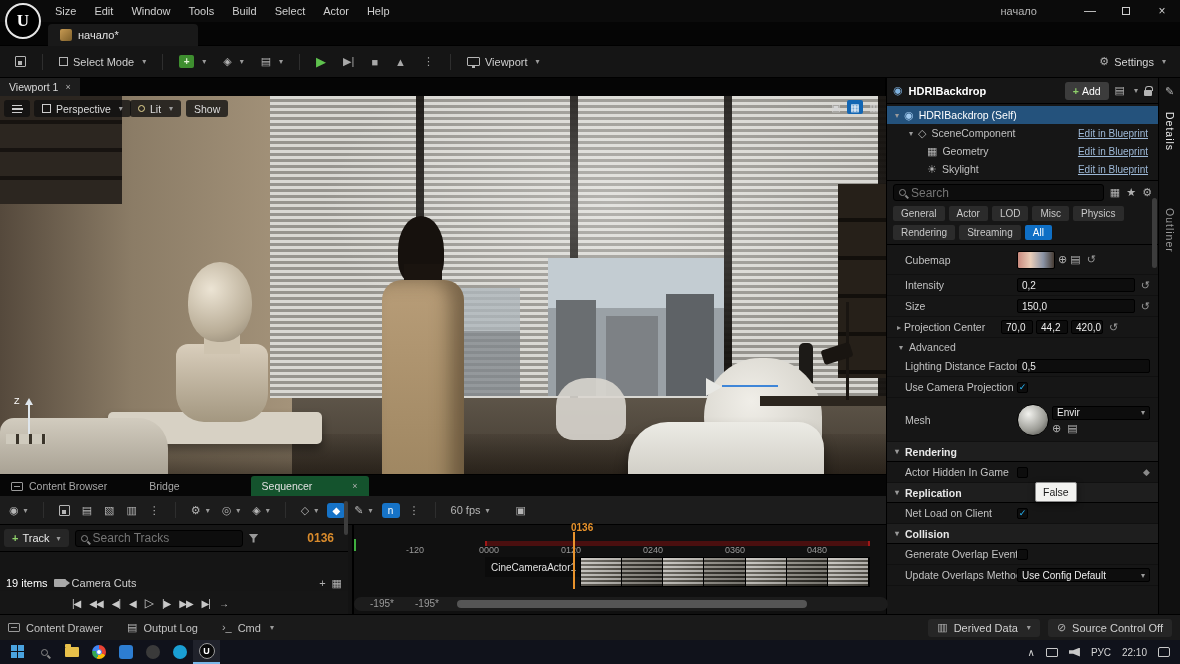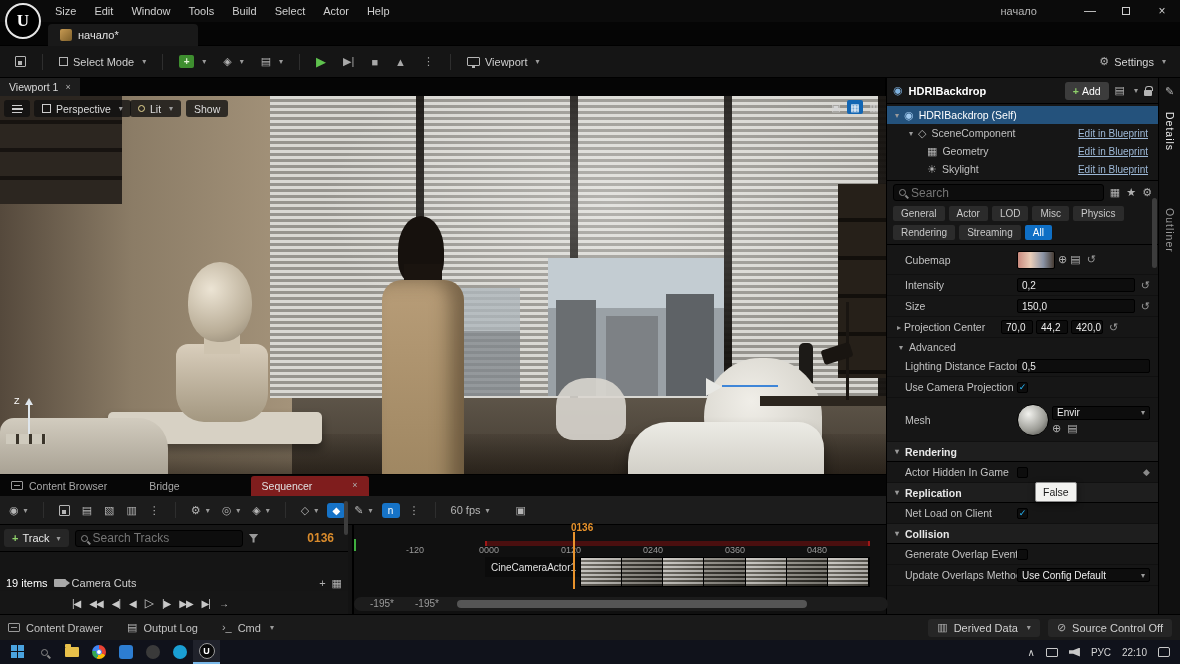--- a/index.html
+++ b/index.html
@@ -89,23 +89,23 @@
   .dscroll{position:absolute;right:1px;top:120px;width:5px;height:70px;background:#3c3c3c;border-radius:3px}
   .keyicon{color:#8a8a8a;font-size:9px;margin-left:auto}
 
   
   .strip{left:1158px;top:78px;width:22px;height:536px;background:#101010;border-left:1px solid #000}
   .vtab{writing-mode:vertical-rl;font-size:10.5px;letter-spacing:1px;color:#9a9a9a;position:absolute;left:5px}
   .vtab.active{color:#e8e8e8}
 
   
   .seq{left:0;top:474px;width:886px;height:140px;background:#131313;border-top:1px solid #000}
-  .seq-tabs{height:21px;background:#060606;display:flex;align-items:center}
+  .seq-tabs{height:21px;background:#060606;display:flex;align-items:flex-end}
   .btab{height:20px;display:flex;align-items:center;gap:6px;padding:0 11px;color:#a8a8a8;font-size:10.5px}
-  .btab.active{background:#7f1d1d;color:#e0e0e0;border-radius:3px 3px 0 0}
+  .btab.active{background:#14532d;color:#e0e0e0;border-radius:3px 3px 0 0}
   .i-drawer{width:12px;height:9px;border:1px solid #9a9a9a;border-radius:1px;position:relative;flex:none}
   .i-drawer::after{content:"";position:absolute;left:2px;right:2px;top:3px;height:1px;background:#9a9a9a}
   .seq-tb{height:29px;background:#1c1c1c;border-bottom:1px solid #000;display:flex;align-items:center;padding:0 6px;gap:6px}
   .sbtn{display:flex;align-items:center;gap:2px;color:#b5b5b5;font-size:11px;padding:2px 3px}
   .bluechip{background:#1673c7;color:#fff;border-radius:3px;width:18px;height:15px;display:flex;align-items:center;justify-content:center;font-size:10px}
   .seq-left{position:absolute;left:0;top:50px;width:348px;height:90px;background:#161616}
   .seq-controls{height:26px;display:flex;align-items:center;gap:6px;padding:0 4px}
   .track-btn{background:#262626;border-radius:3px;height:18px;display:flex;align-items:center;gap:4px;padding:0 8px;color:#e8e8e8}
   .i-funnel{width:10px;height:9px;background:#9a9a9a;clip-path:polygon(0 0,100% 0,60% 55%,60% 100%,40% 100%,40% 55%)}
   .frame-big{color:#d98b2c;font-weight:bold;font-size:12px;margin-left:auto;padding-right:10px}

